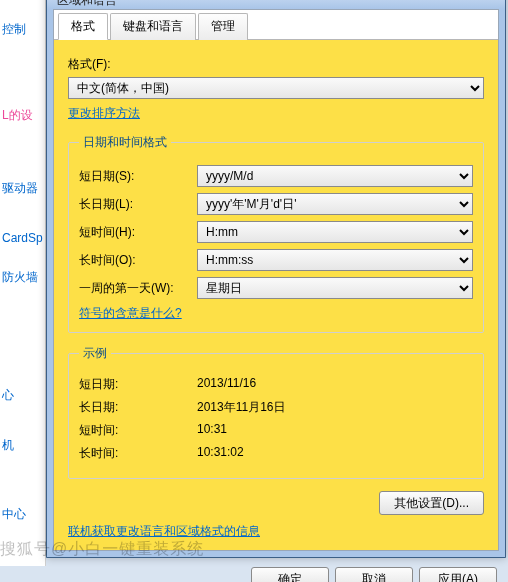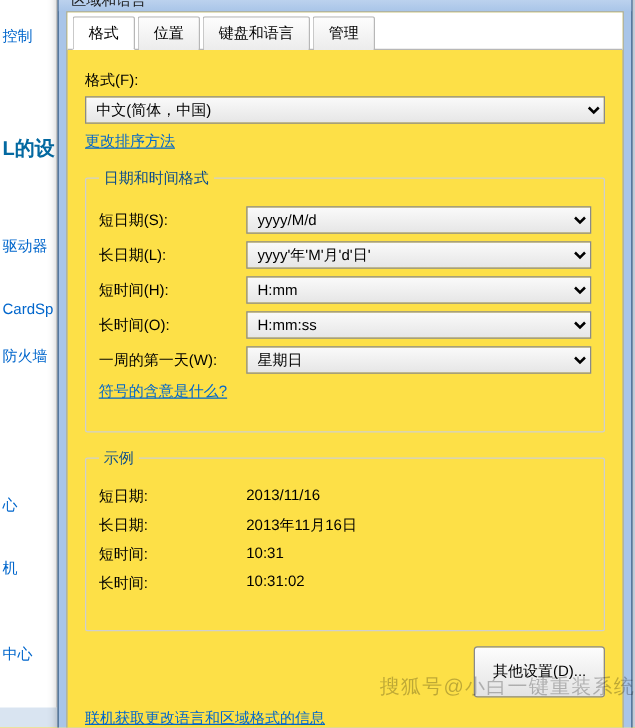--- a/index.html
+++ b/index.html
@@ -80,21 +80,21 @@
     border: 1px solid #8a8a8a;
     background: linear-gradient(#fafafa,#e6e6e6);
     font-size: 12px;
     padding-left: 4px;
   }
   .link { color: #0066cc; text-decoration: underline; cursor: pointer; display: inline-block; }
   fieldset {
     border: 1px solid #cfcfcf;
     border-radius: 2px;
     margin: 12px 0 8px 0;
-    padding: 8px 10px 23px 10px;
+    padding: 8px 10px 10px 10px;
   }
   legend { padding: 0 4px; color: #0a4b8c; }
   .row {
     display: flex;
     align-items: center;
     margin: 6px 0;
     justify-content: center;
   }
   .row .rl { width: 118px; }
   .row select {
@@ -106,75 +106,74 @@
     padding-left: 4px;
   }
   .ex-row {
     display: flex;
     margin: 6px 0;
   }
   .ex-row .rl { width: 118px; }
   .btnrow { text-align: right; padding: 4px 0 0 0;}
   button.win {
     min-width: 100px;
-    height: 41px;
+    height: 24px;
     border: 1px solid #8a8a8a;
     background: linear-gradient(#fdfdfd,#e3e3e3);
     border-radius: 3px;
     font-size: 12px;
     cursor: pointer;
     padding: 0 14px;
   }
   .bottom-btns {
     position: absolute;
     right: 8px; bottom: -4px;
     display: flex;
     gap: 6px;
     transform: translateY(100%);
     padding-top: 6px;
   }
   .bottom-btns button.win{ min-width: 78px;}
   .watermark{
     position:absolute;
     bottom:22px; left:0; right:0;
-    text-align:right;
+    text-align:left;
     color:rgba(0,0,0,0.25);
     font-size:16px;
     letter-spacing:1px;
     pointer-events:none;
   }
 </style>
 </head>
 <body>
 
 <div class="bg-left">
   <div>控制</div>
   <div style="height:48px"></div>
-  <div style="color:#0369a1;font-size:16px;font-weight:bold">L的设</div>
+  <div style="color:#ec4899;font-size:12px;font-weight:normal">L的设</div>
   <div style="height:34px"></div>
   <div>驱动器</div>
   <div style="height:4px"></div>
   <div>CardSp</div>
   <div>防火墙</div>
   <div style="height:80px"></div>
   <div>心</div>
   <div style="height:10px"></div>
   <div>机</div>
   <div style="height:30px"></div>
   <div>中心</div>
 </div>
 
 <div class="window">
   <div class="titlebar">
     <span>区域和语言</span>
   </div>
   <div class="client">
     <div class="tabs">
       <div class="tab active">格式</div>
-      <div class="tab">位置</div>
       <div class="tab">键盘和语言</div>
       <div class="tab">管理</div>
     </div>
 
     <div class="pane">
       <div class="lbl">格式(F):</div>
       <select class="full">
         <option>中文(简体，中国)</option>
       </select>
       <div style="margin-top:6px">

